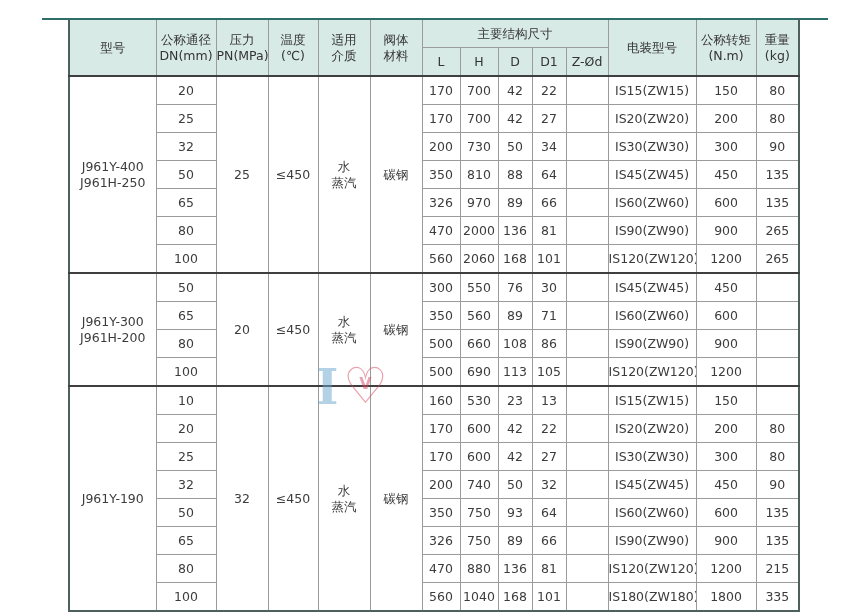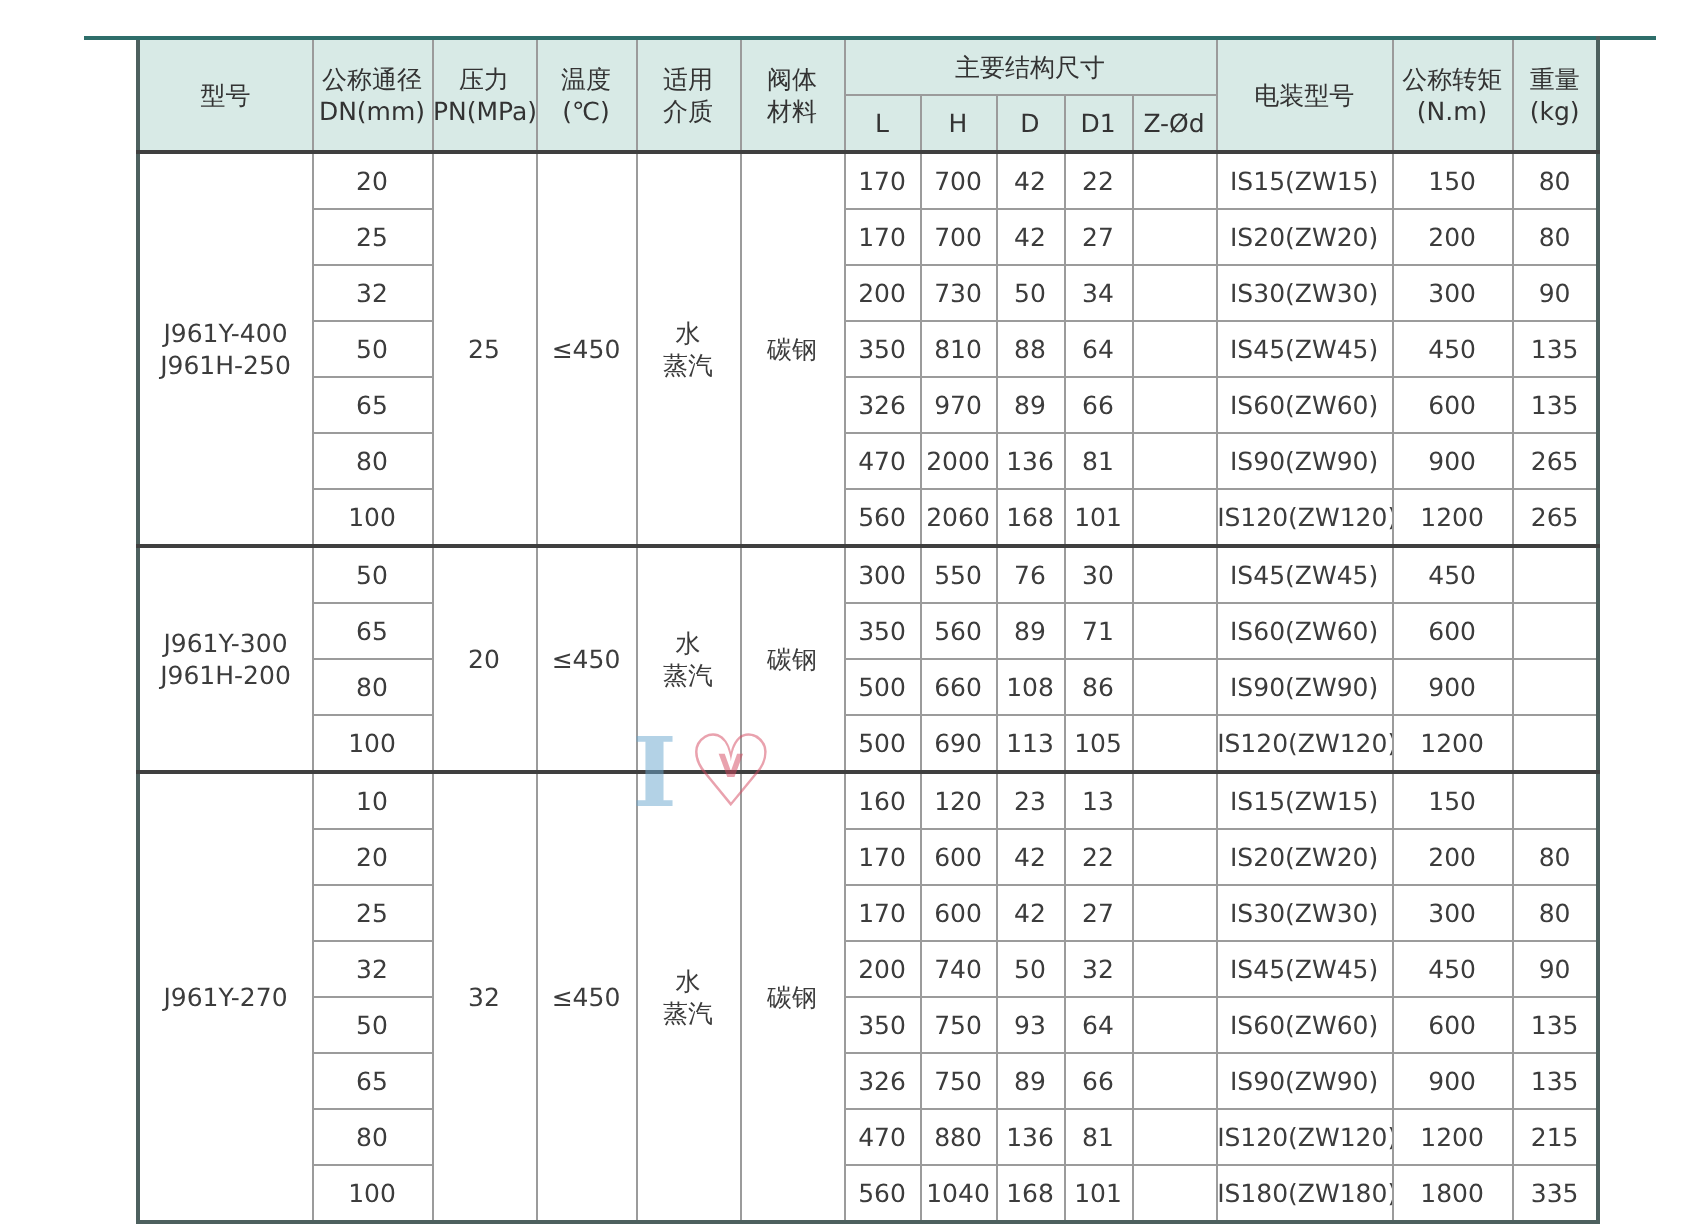--- a/index.html
+++ b/index.html
@@ -253,32 +253,32 @@
         <td>113</td>
         <td>105</td>
         <td></td>
         <td>IS120(ZW120)</td>
         <td>1200</td>
         <td></td>
       </tr>
 
       <tr class="gstart">
         <td rowspan="8">
-          <div>J961Y-270</div>
+          <div>J961Y-190</div>
         </td>
         <td>10</td>
         <td rowspan="8">32</td>
         <td rowspan="8">≤450</td>
         <td rowspan="8">
           <div>水</div>
           <div>蒸汽</div>
         </td>
         <td rowspan="8">碳钢</td>
         <td>160</td>
-        <td>120</td>
+        <td>530</td>
         <td>23</td>
         <td>13</td>
         <td></td>
         <td>IS15(ZW15)</td>
         <td>150</td>
         <td></td>
       </tr>
       <tr>
         <td>20</td>
         <td>170</td>

